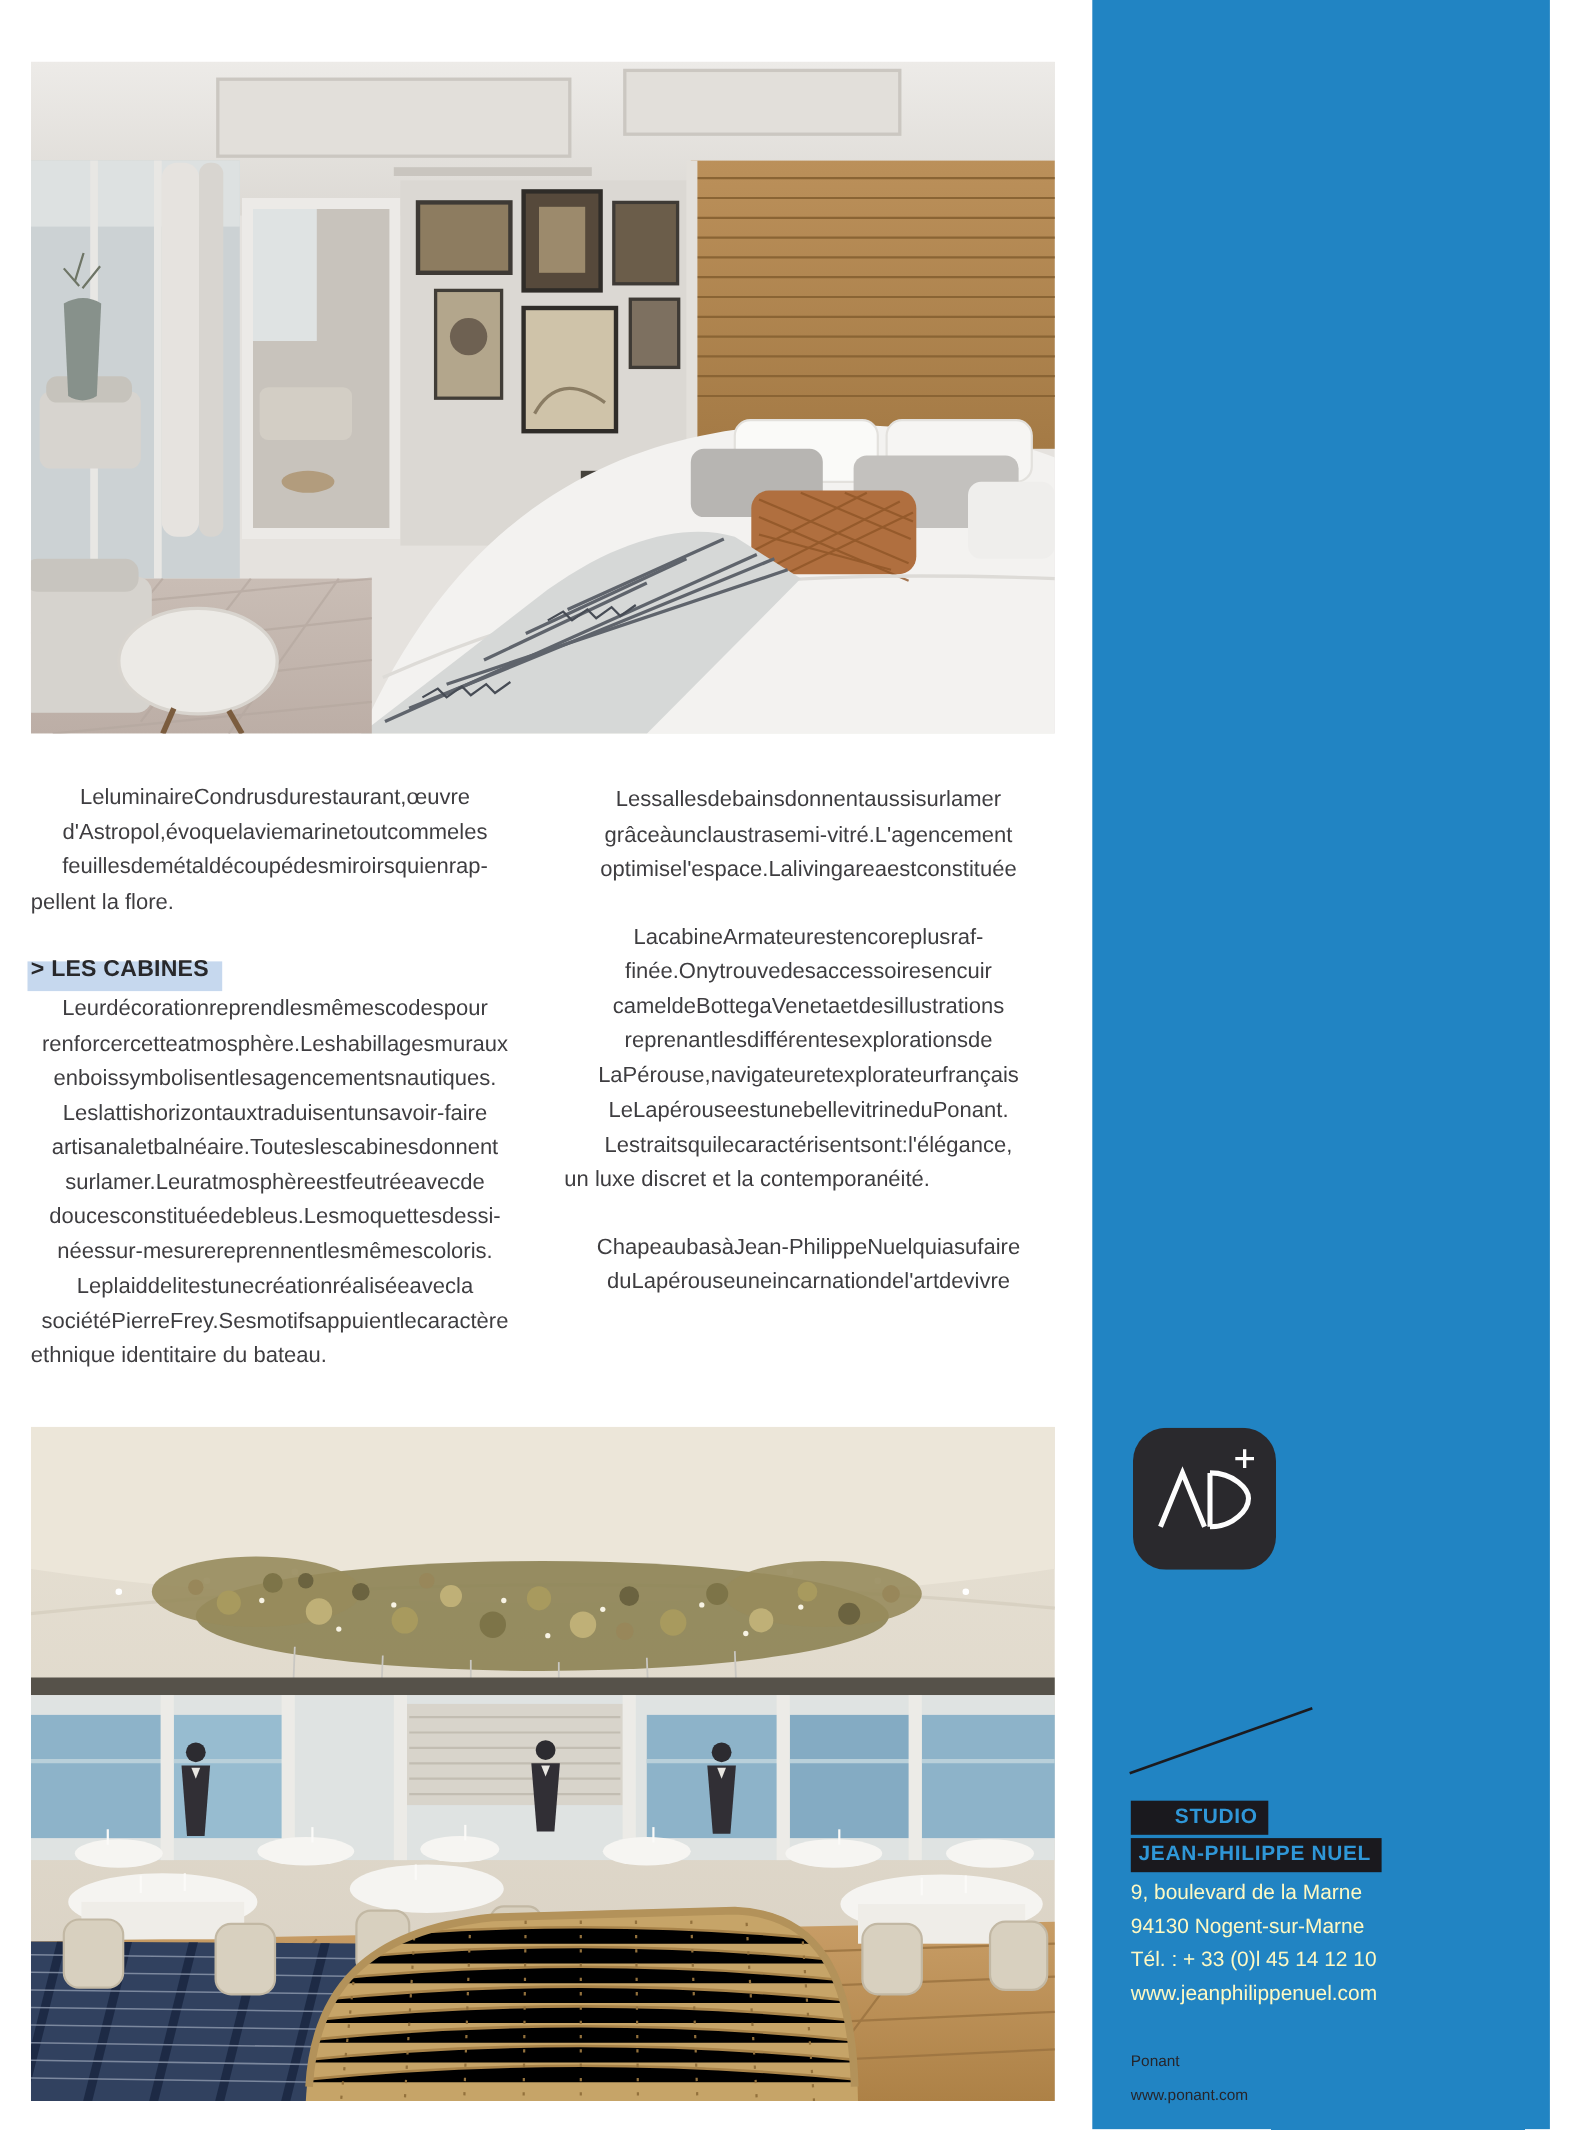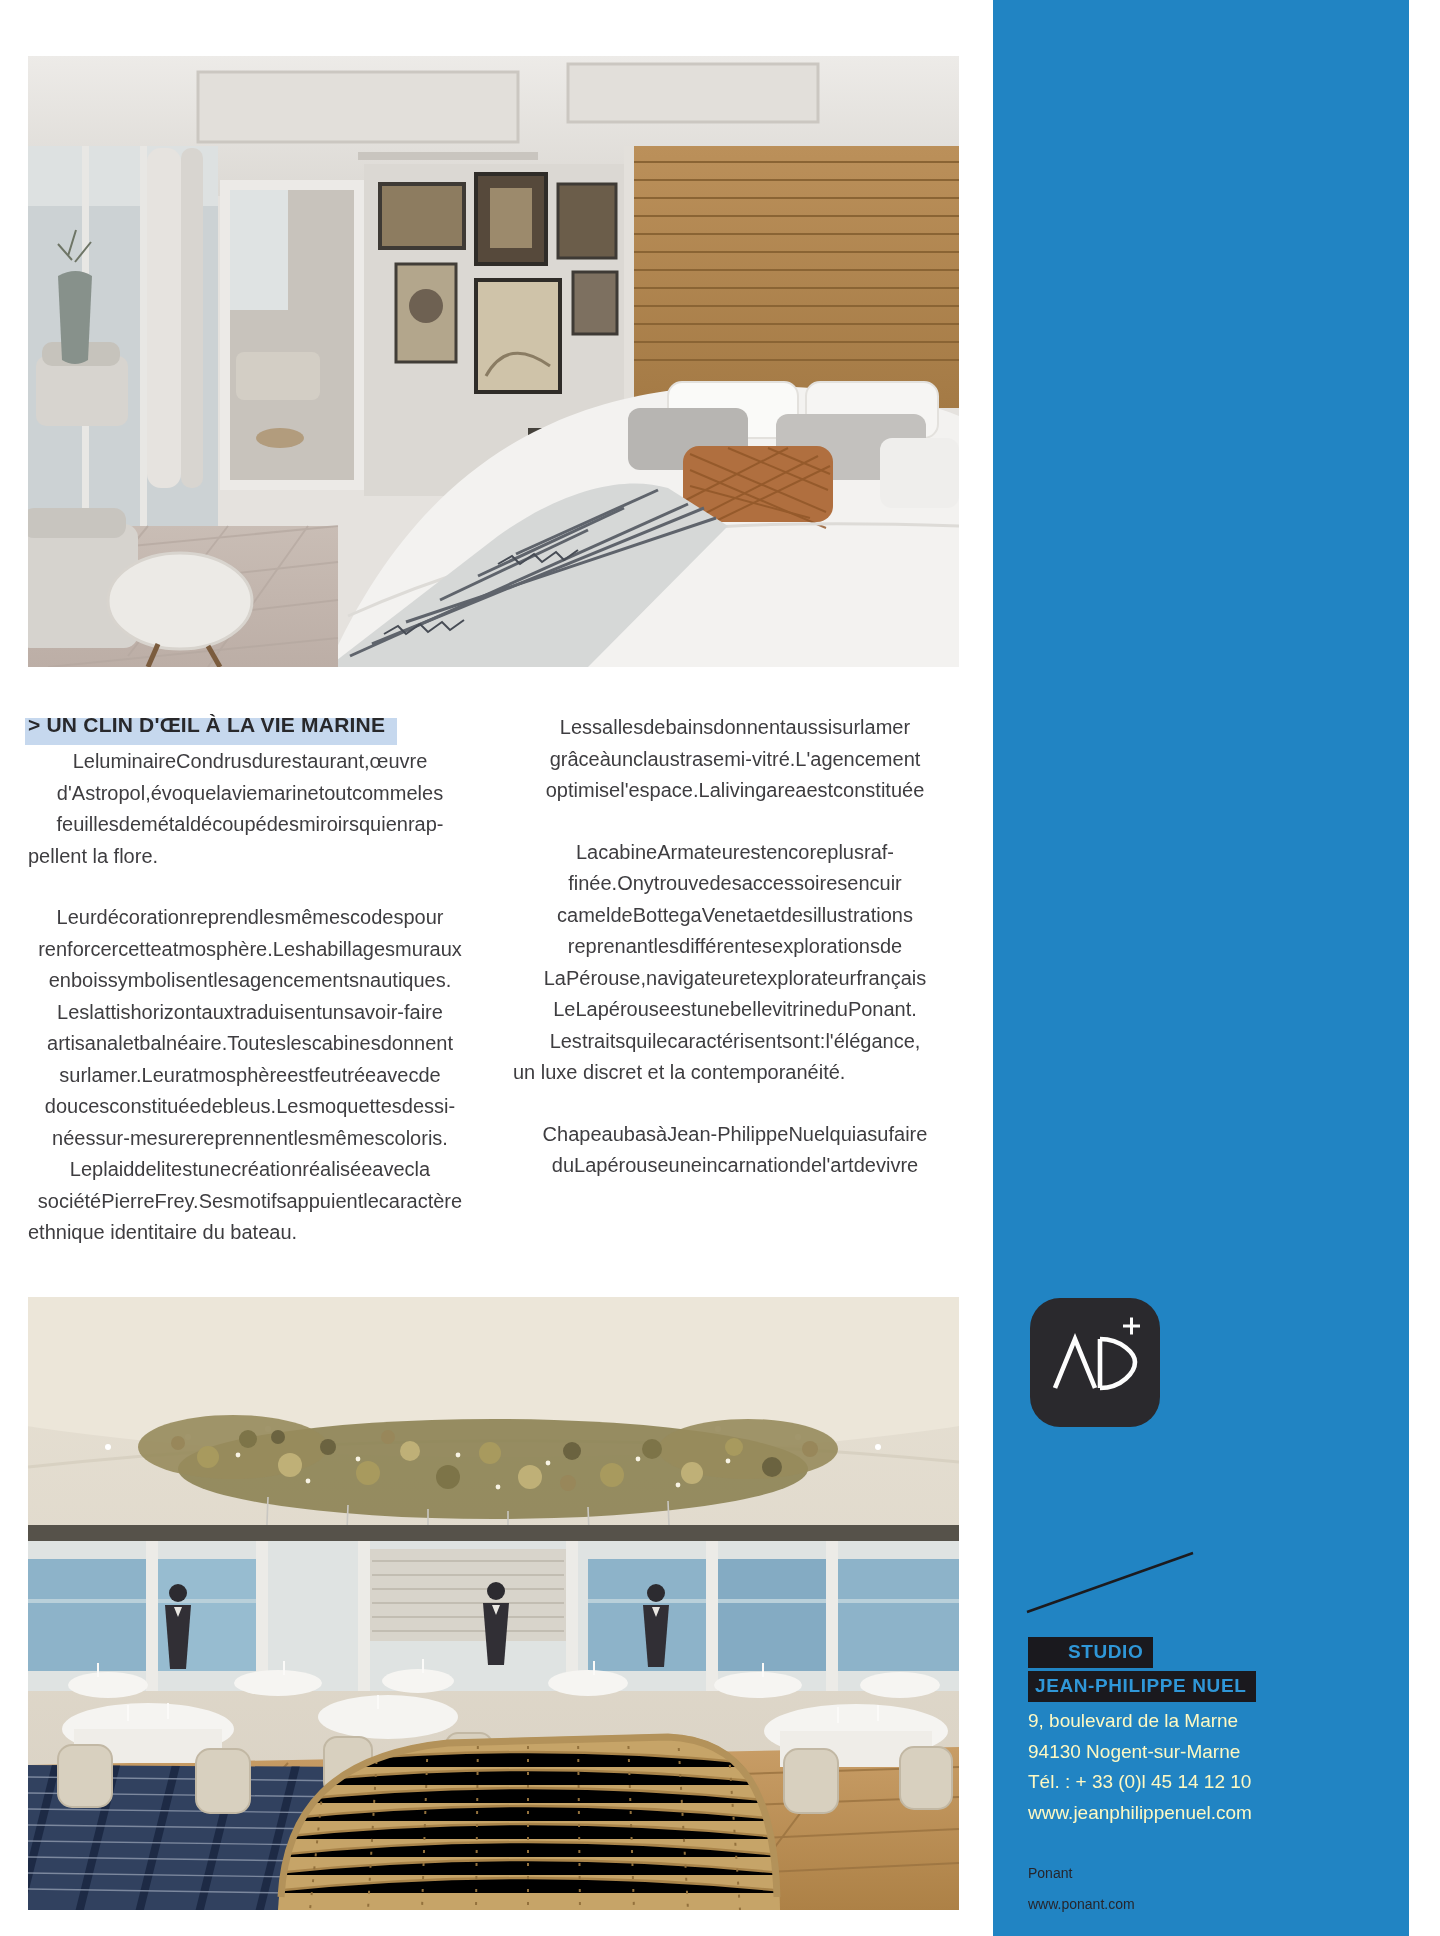--- a/index.html
+++ b/index.html
@@ -162,21 +162,20 @@
       </g>
       <rect x="-12" y="468" width="122" height="124" rx="14" fill="#d6d3ce"></rect>
       <rect x="-6" y="452" width="104" height="30" rx="12" fill="#c8c5bf"></rect>
       <ellipse cx="152" cy="545" rx="72" ry="48" fill="#eceae6" stroke="#d8d4ce" stroke-width="3"></ellipse>
       <line x1="130" y1="588" x2="120" y2="611" stroke="#7b5c3e" stroke-width="5"></line>
       <line x1="180" y1="590" x2="192" y2="611" stroke="#7b5c3e" stroke-width="5"></line>
     </svg>
   </figure>
 
   <section class="col col-left">
-      <div class="heading"><span class="hl"><span class="txt">&gt; UN CLIN D'ŒIL À LA VIE MARINE</span></span></div>
       <div class="para">
         <div class="line">
           <span>Le</span>
           <span>luminaire</span>
           <span>Condrus</span>
           <span>du</span>
           <span>restaurant,</span>
           <span>œuvre</span>
         </div>
         <div class="line">
@@ -195,20 +194,21 @@
           <span>métal</span>
           <span>découpé</span>
           <span>des</span>
           <span>miroirs</span>
           <span>qui</span>
           <span>en</span>
           <span>rap-</span>
         </div>
         <div class="line nojust">pellent la flore.</div>
       </div>
+      <div class="heading"><span class="hl"><span class="txt">&gt; LES CABINES</span></span></div>
       <div class="para">
         <div class="line">
           <span>Leur</span>
           <span>décoration</span>
           <span>reprend</span>
           <span>les</span>
           <span>mêmes</span>
           <span>codes</span>
           <span>pour</span>
         </div>

